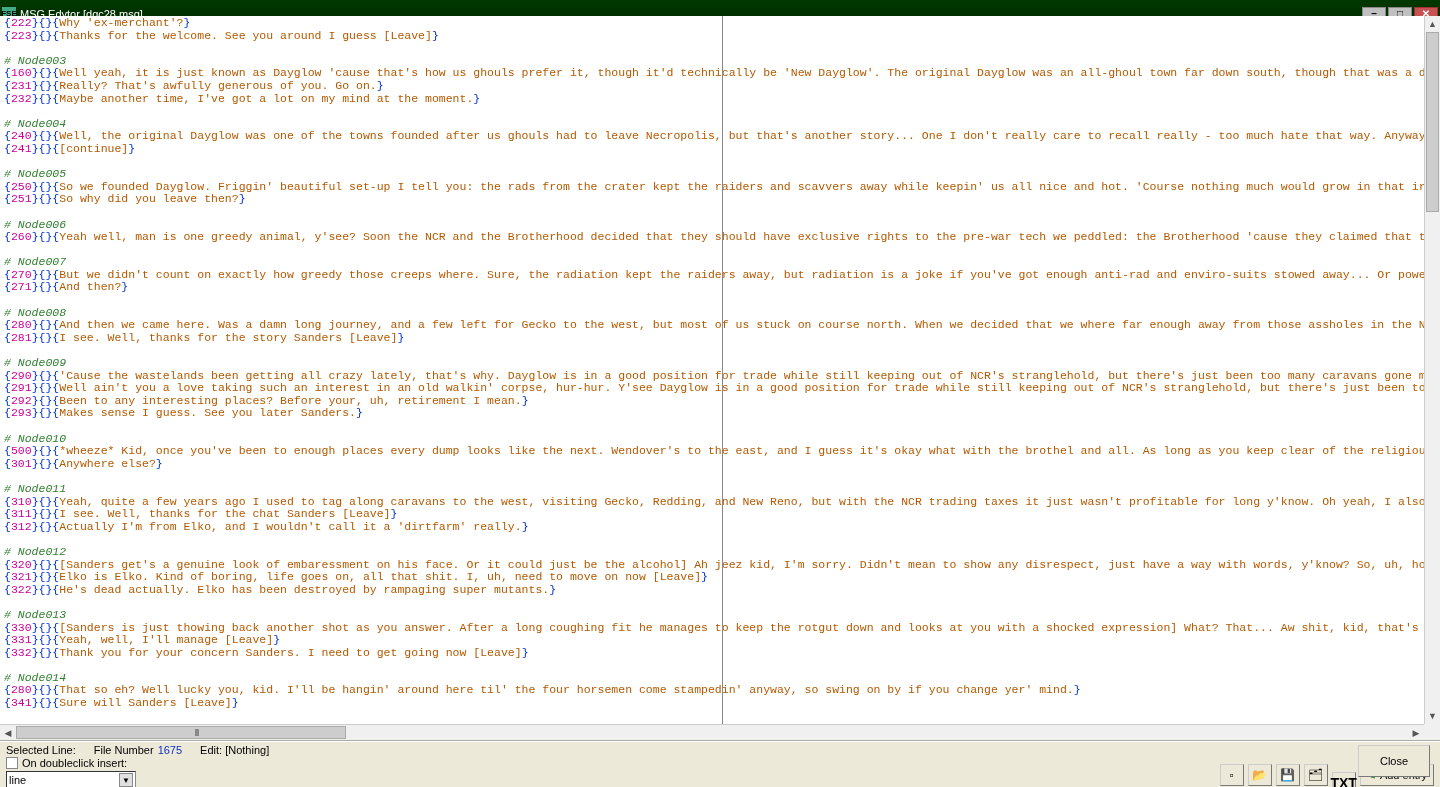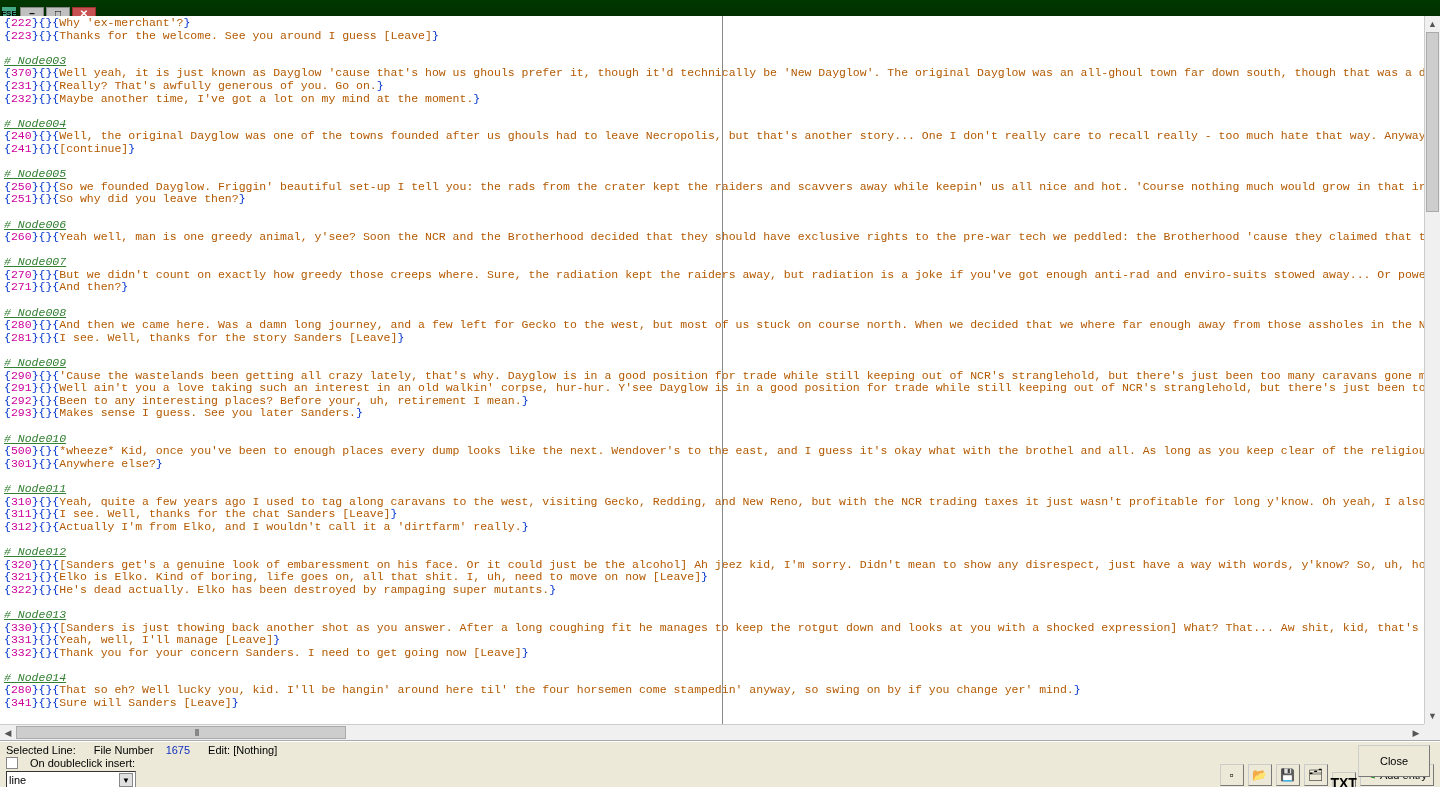--- a/index.html
+++ b/index.html
@@ -6,68 +6,69 @@
 body { font-family: Tahoma, sans-serif; font-size: 11px; overflow: hidden; background: #fff; }
 .titlebar { height: 27px; background: linear-gradient(to bottom, #003800, #002800); color: #fff; display: flex; align-items: center; padding: 0 2px; font-size: 11px; }
 .titlebar .icon { width: 14px; height: 14px; background: #4a8; margin-right: 4px; font-size: 8px; display:flex;align-items:center;justify-content:center;color:#000;font-weight:bold; }
 .titlebar .title { flex: 1; }
 .win-btns { display: flex; gap: 2px; }
 .win-btn { width: 24px; height: 14px; display: flex; align-items: center; justify-content: center; font-size: 10px; font-weight: bold; cursor: pointer; }
 .win-min, .win-max { background: #c0c0c0; color: #000; border: 1px solid #888; }
 .win-close { background: #c75050; color: #fff; border: 1px solid #a03030; }
 .editor-wrap { position: absolute; top: 16px; left: 0; right: 0; bottom: 46px; background: #fff; border-bottom: 1px solid #aaa; overflow: hidden; }
 .editor { position: absolute; top: 0; left: 0; right: 16px; bottom: 16px; overflow: hidden; white-space: pre; font-family: "Courier New", monospace; font-size: 11.5px; line-height: 12.6px; padding: 1px 4px; }
-.editor .c { color: #338033; font-style: italic; text-decoration: underline; }
+.editor .c { color: #338033; font-style: italic; }
 .editor .br { color: #0033cc; }
 .editor .num { color: #cc0099; }
 .editor .txt { color: #b35900; }
 .vline { position: absolute; top: 0; bottom: 16px; left: 722px; width: 1px; background: #888; }
 .vscroll { position: absolute; top: 0; right: 0; bottom: 16px; width: 16px; background: #f0f0f0; border-left: 1px solid #ccc; display: flex; flex-direction: column; }
 .vscroll .arrow { height: 16px; display:flex;align-items:center;justify-content:center; font-size:9px; color:#555; cursor:pointer; }
 .vscroll .track { flex: 1; position: relative; }
 .vscroll .thumb { position: absolute; top: 0; left: 1px; right: 1px; height: 180px; background: #cdcdcd; border: 1px solid #aaa; }
 .hscroll { position: absolute; left: 0; right: 16px; bottom: 0; height: 16px; background: #f0f0f0; border-top: 1px solid #ccc; display:flex; }
 .hscroll .arrow { width: 16px; display:flex;align-items:center;justify-content:center;font-size:9px;color:#555;cursor:pointer; }
 .hscroll .track { flex: 1; position: relative; }
 .hscroll .thumb { position: absolute; left: 0; top: 1px; bottom: 1px; width: 330px; background: #cdcdcd; border:1px solid #aaa; }
 .hscroll .tick { position:absolute; left:178px; top:2px; bottom:2px; width:4px; background:#888; }
 .corner { position:absolute; right:0; bottom:0; width:16px; height:16px; background:#f0f0f0; }
 .statusbar { position: absolute; left:0; right:0; bottom:0; height:46px; background: #ece9d8; border-top: 1px solid #fff; padding: 2px 6px; display:flex; align-items:flex-start; gap: 14px; justify-content: space-between; }
 .sb-col { display:flex; flex-direction:column; gap:1px; font-size:11px; }
 .sb-top { display:flex; gap:18px; align-items:center; }
-.sb-row { display:flex; align-items:center; gap:12px; white-space:nowrap; }
+.sb-row { display:flex; align-items:center; gap:4px; white-space:nowrap; }
 .fnumval { color: #1030c0; }
 .chkbox { width:12px; height:12px; border:1px solid #888; background:#fff; display:inline-block; }
 .combo { width: 130px; height: 18px; border: 1px inset #888; background:#fff; display:flex; align-items:center; padding:0 2px; margin-top:1px; justify-content:space-between; }
 .combo .dd { width:14px; height:14px; background:#e0e0e0; border:1px solid #888; display:flex;align-items:center;justify-content:center;font-size:8px; }
 .toolbar { display:flex; gap:4px; align-items:center; margin-top:12px; }
 .tb-btn { width:24px; height:22px; border:1px outset #ccc; background:#ece9d8; display:flex; align-items:center; justify-content:center; font-size:12px; cursor:pointer; }
 .tb-btn.txt { font-size:14px; font-weight:bold; letter-spacing:0;margin-top:16px; }
 .addentry { height:22px; border:1px outset #ccc; background:#ece9d8; display:flex; align-items:center; padding:0 6px; gap:4px; cursor:pointer; font-size:11px; }
 .addentry .ic { color:#1a8a1a; font-weight:bold; }
 .close-btn { position:absolute; right:10px; bottom:10px; width:72px; height:32px; border:1px outset #ccc; background:#ece9d8; display:flex;align-items:center;justify-content:center; cursor:pointer; font-size:11px; }
 </style>
 </head>
 <body>
 
 <div class="titlebar">
   <div class="icon">FSE</div>
+  <div class="title">MSG Edytor [dgc28.msg]</div>
   <div class="win-btns">
     <div class="win-btn win-min">–</div>
     <div class="win-btn win-max">□</div>
     <div class="win-btn win-close">✕</div>
   </div>
 </div>
 
 <div class="editor-wrap">
   <div class="editor" id="editor"><span class="br">{</span><span class="num">222</span><span class="br">}{}{</span><span class="txt">Why 'ex-merchant'?</span><span class="br">}</span>
 <span class="br">{</span><span class="num">223</span><span class="br">}{}{</span><span class="txt">Thanks for the welcome. See you around I guess [Leave]</span><span class="br">}</span>
 
 <span class="c"># Node003</span>
-<span class="br">{</span><span class="num">370</span><span class="br">}{}{</span><span class="txt">Well yeah, it is just known as Dayglow 'cause that's how us ghouls prefer it, though it'd technically be 'New Dayglow'. The original Dayglow was an all-ghoul town far down south, though that was a damn long time ago. Care to hear</span>
+<span class="br">{</span><span class="num">160</span><span class="br">}{}{</span><span class="txt">Well yeah, it is just known as Dayglow 'cause that's how us ghouls prefer it, though it'd technically be 'New Dayglow'. The original Dayglow was an all-ghoul town far down south, though that was a damn long time ago. Care to hear</span>
 <span class="br">{</span><span class="num">231</span><span class="br">}{}{</span><span class="txt">Really? That's awfully generous of you. Go on.</span><span class="br">}</span>
 <span class="br">{</span><span class="num">232</span><span class="br">}{}{</span><span class="txt">Maybe another time, I've got a lot on my mind at the moment.</span><span class="br">}</span>
 
 <span class="c"># Node004</span>
 <span class="br">{</span><span class="num">240</span><span class="br">}{}{</span><span class="txt">Well, the original Dayglow was one of the towns founded after us ghouls had to leave Necropolis, but that's another story... One I don't really care to recall really - too much hate that way. Anyway, a lot of us ghouls knew about</span>
 <span class="br">{</span><span class="num">241</span><span class="br">}{}{</span><span class="txt">[continue]</span><span class="br">}</span>
 
 <span class="c"># Node005</span>
 <span class="br">{</span><span class="num">250</span><span class="br">}{}{</span><span class="txt">So we founded Dayglow. Friggin' beautiful set-up I tell you: the rads from the crater kept the raiders and scavvers away while keepin' us all nice and hot. 'Course nothing much would grow in that irradiated soil, but we fixed tha</span>
 <span class="br">{</span><span class="num">251</span><span class="br">}{}{</span><span class="txt">So why did you leave then?</span><span class="br">}</span>

